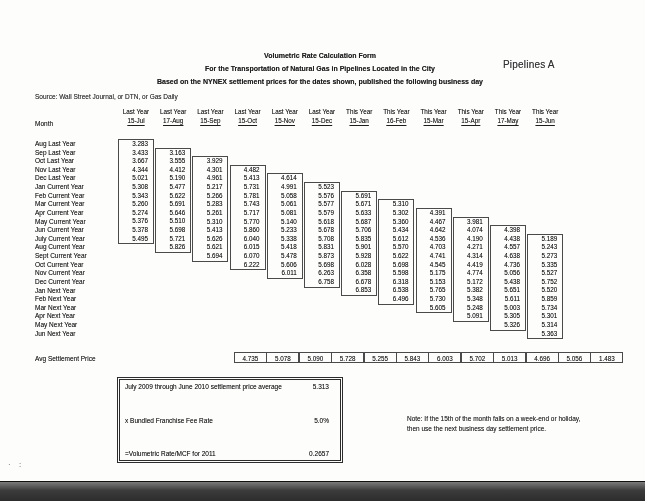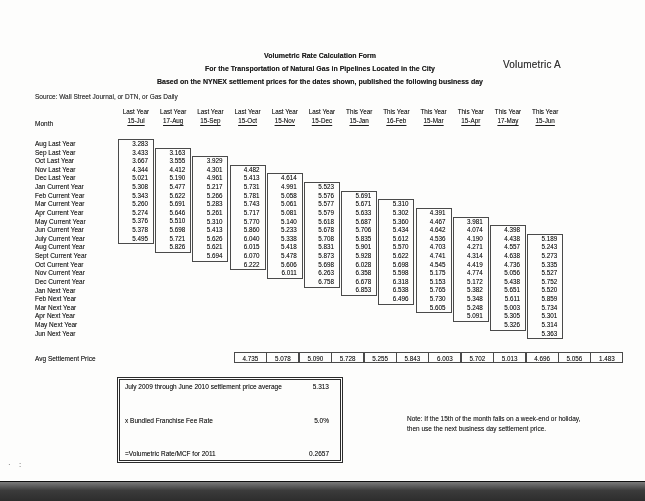--- a/index.html
+++ b/index.html
@@ -37,21 +37,21 @@
 <body>
 
 <div class="page">
 
   <div class="title-block">
     <div>Volumetric Rate Calculation Form</div>
     <div>For the Transportation of Natural Gas in Pipelines Located in the City</div>
     <div>Based on the NYNEX settlement prices for the dates shown, published the following business day</div>
   </div>
 
-  <div class="attachment">Volumetric A</div>
+  <div class="attachment">Pipelines A</div>
   <div class="source">Source:  Wall Street Journal, or DTN, or Gas Daily</div>
 
   <div class="month-hdr">Month</div>
 
   <div id="col-headers">
       <div class="col-hdr" style="left: 114px;">
         <div class="">Last Year</div>
         <div class="date">15-Jul</div>
       </div>
       <div class="col-hdr" style="left: 151.2px;">

